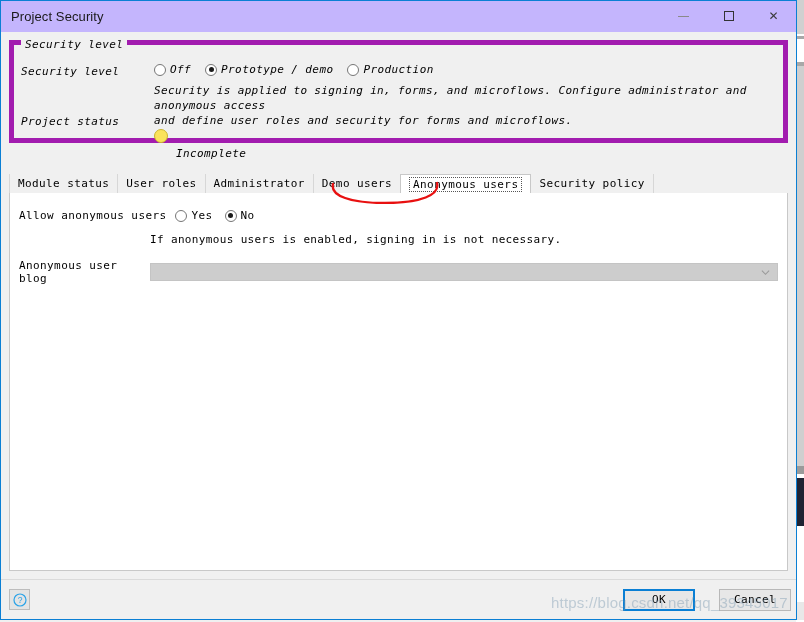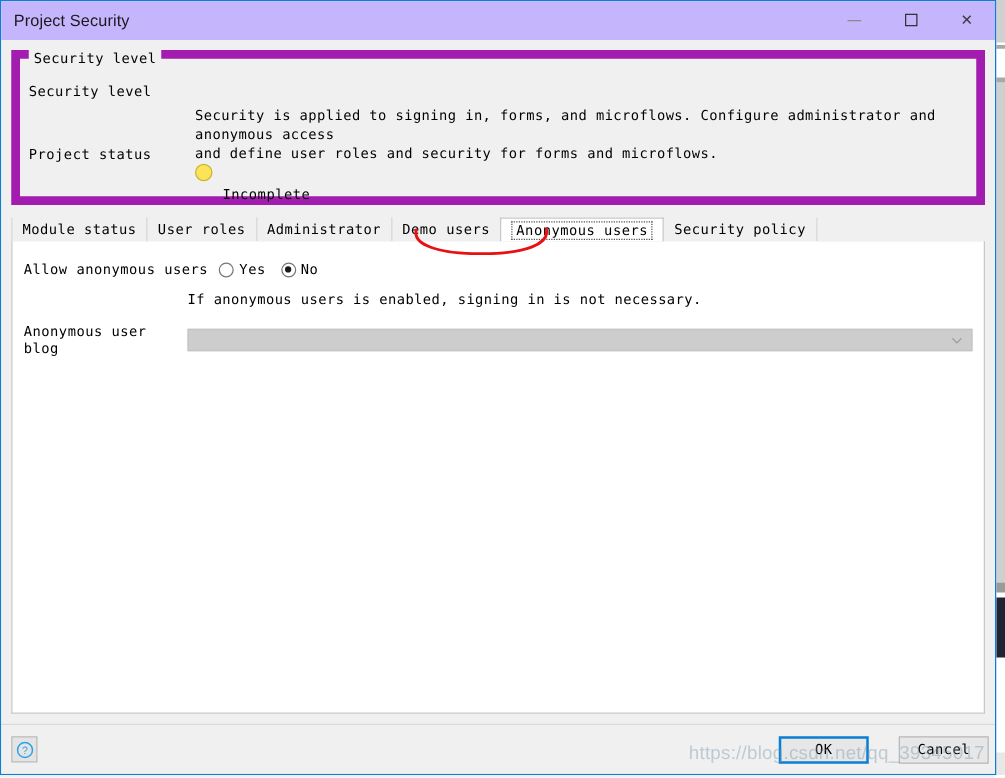--- a/index.html
+++ b/index.html
@@ -147,24 +147,25 @@
     position: relative;
     padding: 0;
   }
 
   
   #security-group {
     position: absolute;
     left: 8px;
     top: 8px;
     right: 8px;
-    height: 124px;
-    border: 7px solid #a21caf;
+    height: 103px;
+    border: 5px solid #a21caf;
     background: #f0f0f0;
     box-sizing: border-box;
+    font-style: italic;
   }
   #security-group-title {
     position: absolute;
     left: 7px;
     top: -7px;
     background: #f0f0f0;
     padding: 0 4px;
     font-size: 11px;
     color: #000;
     letter-spacing: .4px;
@@ -460,20 +461,34 @@
     </div>
   </div>
 
   <div id="dialog-body">
 
     <div id="security-group">
       <div id="security-group-title">Security level</div>
 
       <div class="row-label" id="security-level-label">Security level</div>
 
+      <div id="radio-row">
+        <label class="radio-opt">
+          <span class="radio-circle"></span>
+          <span>Off</span>
+        </label>
+        <label class="radio-opt">
+          <span class="radio-circle checked"></span>
+          <span>Prototype / demo</span>
+        </label>
+        <label class="radio-opt">
+          <span class="radio-circle"></span>
+          <span>Production</span>
+        </label>
+      </div>
 
       <div id="security-desc">
         <div>Security is applied to signing in, forms, and microflows. Configure administrator and anonymous access</div>
         <div>and define user roles and security for forms and microflows.</div>
       </div>
 
       <div class="row-label" id="project-status-label">Project status</div>
       <div id="status-row">
         <span id="status-dot"></span>
         <span id="status-text">Incomplete</span>

